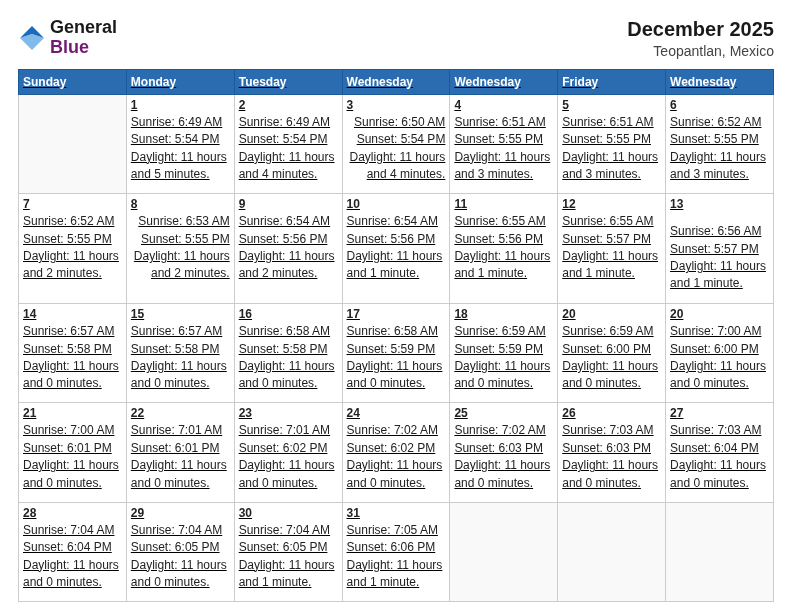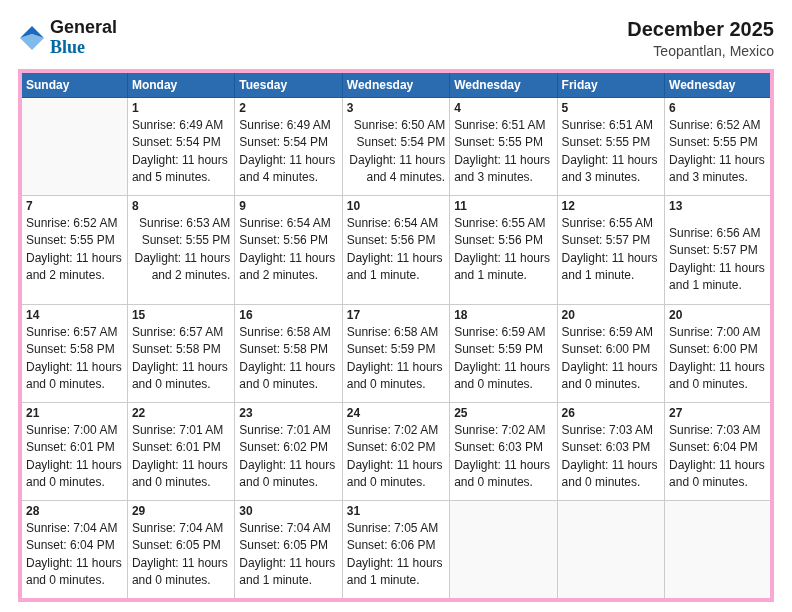--- a/index.html
+++ b/index.html
@@ -27,45 +27,46 @@
       display: flex;
       align-items: center;
     }
     .logo-text {
       font-size: 18px;
       font-weight: bold;
       color: #1a1a1a;
       line-height: 1.1;
     }
     .logo-general { display: block; }
-    .logo-blue { display: block; color: #0369a1; font-family: Liberation Serif, serif; }
+    .logo-blue { display: block; color: #701a75; }
     .logo-icon {
       width: 28px;
       height: 28px;
       margin-right: 4px;
     }
     .title-block {
       text-align: right;
     }
     .month-title {
       font-size: 20px;
       font-weight: bold;
       color: #1a1a1a;
     }
     .location {
       font-size: 14px;
       color: #444;
       margin-top: 2px;
     }
     .calendar {
       flex: 1;
-      border: 4px solid #f9a8d4;
+      border: 1px solid #f9a8d4;
       border-collapse: collapse;
       width: 100%;
       table-layout: fixed;
+      text-decoration: underline;
     }
     .calendar th {
       background-color: #2b6cb0;
       color: #fff;
       font-size: 12px;
       font-weight: bold;
       padding: 5px 4px;
       text-align: left;
       border: 1px solid #1a5a9a;
     }

